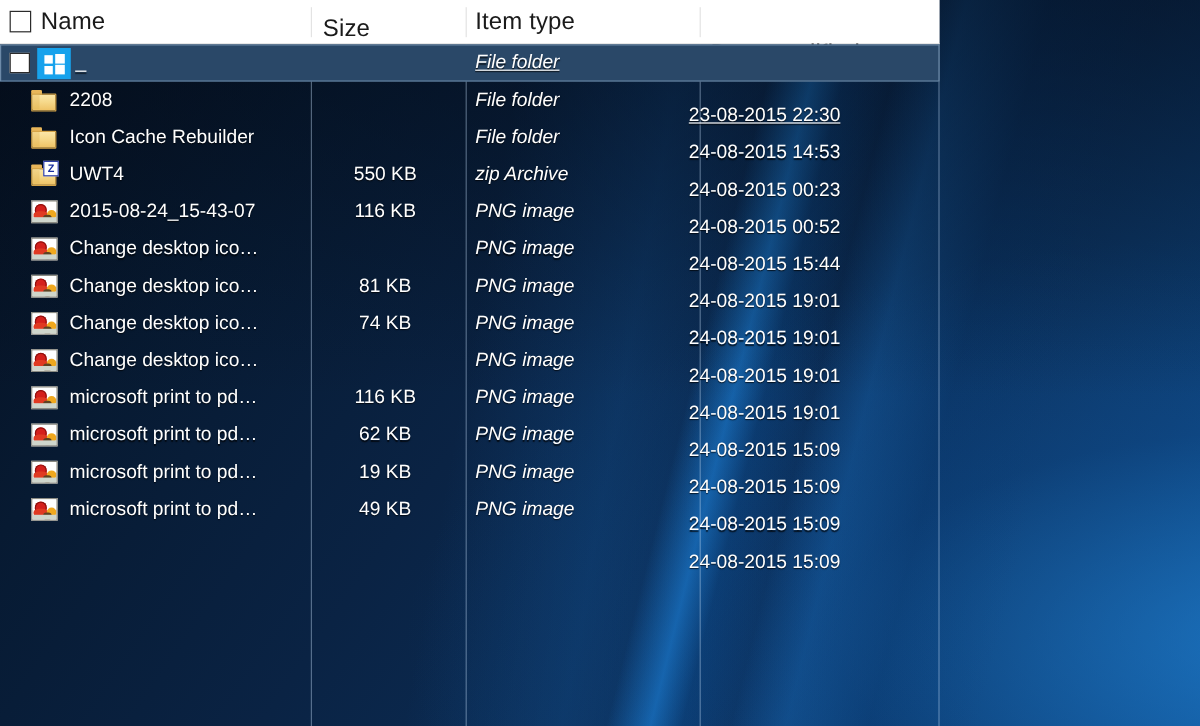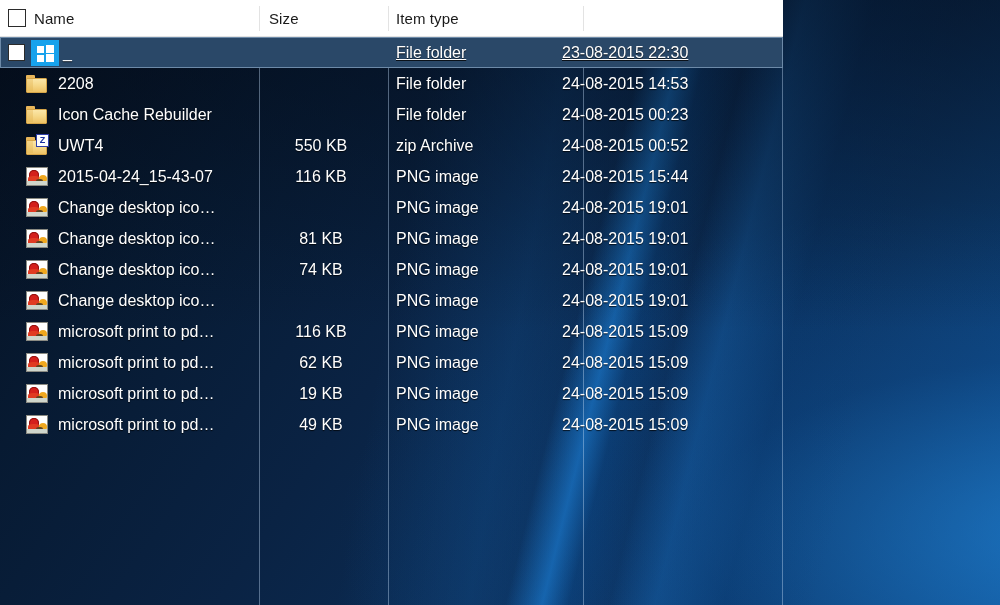--- a/index.html
+++ b/index.html
@@ -40,21 +40,21 @@
   #col-header {
     position: absolute; left: 0; top: 0;
     width: 783px; height: 37px;
     background: #ffffff;
     border-bottom: 1px solid #e2e2e2;
   }
   .hdr-cell {
     position: absolute; top: 0; height: 36px;
     display: flex; align-items: center;
     color: #1a1a1a;
-    font-size: 15px;
+    font-size: 20px;
     letter-spacing: 0.1px;
   }
   .hdr-cell .hdr-label { white-space: nowrap; }
   .hdr-sep {
     position: absolute; top: 6px; height: 25px; width: 1px;
     background: #e3e3e3;
   }
 
   
   #select-all-box {
@@ -84,22 +84,22 @@
   .cell {
     position: absolute; top: 0; height: 31px;
     display: flex; align-items: center;
     color: #ffffff;
     font-size: 16px;
     white-space: nowrap;
     text-shadow: 0 1px 1px rgba(0,0,0,0.75);
   }
   .cell-name { left: 0; width: 259px; }
   .cell-size { left: 260px; width: 122px; justify-content: center; }
-  .cell-type { left: 396px; width: 186px; }
-  .cell-date { left: 562px; width: 192px; }
+  .cell-type { left: 396px; width: 186px; font-style: italic; }
+  .cell-date { left: 574px; width: 192px; margin-top: 44px; }
 
   .row.selected .cell-type .ul,
   .row.selected .cell-date .ul { text-decoration: underline; }
 
   .name-inner { display: flex; align-items: center; }
   .row-checkbox {
     width: 17px; height: 17px;
     background: #ffffff;
     border: 1.5px solid #2b2b2b;
     margin-left: 8px; margin-right: 6px;
@@ -212,21 +212,21 @@
 <div id="explorer">
 
   <div id="col-header">
     <div id="select-all-box"></div>
 
     <div class="hdr-cell" style="left:34px;">
       <span class="hdr-label">Name</span>
     </div>
     <div class="hdr-sep" style="left:259px;"></div>
 
-    <div class="hdr-cell" style="left:269px;">
+    <div class="hdr-cell" style="left:269px;align-items:flex-end;">
       <span class="hdr-label">Size</span>
     </div>
     <div class="hdr-sep" style="left:388px;"></div>
 
     <div class="hdr-cell" style="left:396px;justify-content:flex-end;">
       <span class="hdr-label">Item type</span>
     </div>
     <div class="hdr-sep" style="left:583px;"></div>
 
     <div class="hdr-cell" style="left:592px;margin-top:27px;">
@@ -331,21 +331,21 @@
         <div class="cell cell-name">
           <span class="name-inner">
             <span class="icon icon-png">
               <span class="sky"></span>
               <span class="blob-red"></span>
               <span class="blob-red2"></span>
               <span class="blob-orange"></span>
               <span class="blob-dark"></span>
               <span class="base"></span>
             </span>
-            <span class="name-text">2015-04-24_15-43-07</span>
+            <span class="name-text">2015-08-24_15-43-07</span>
           </span>
         </div>
         <div class="cell cell-size">
           <span>116 KB</span>
         </div>
         <div class="cell cell-type">
           <span>PNG image</span>
         </div>
         <div class="cell cell-date">
           <span>24-08-2015 15:44</span>

